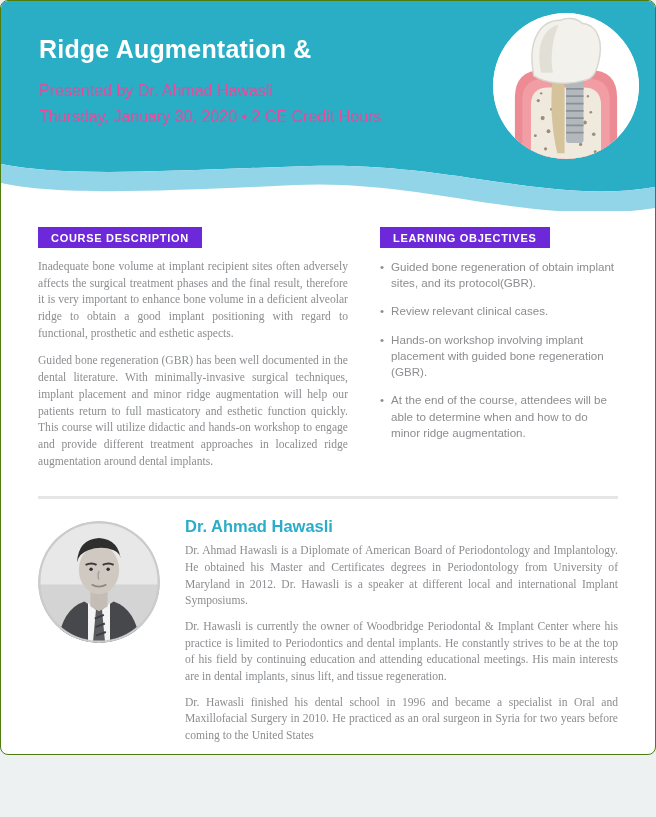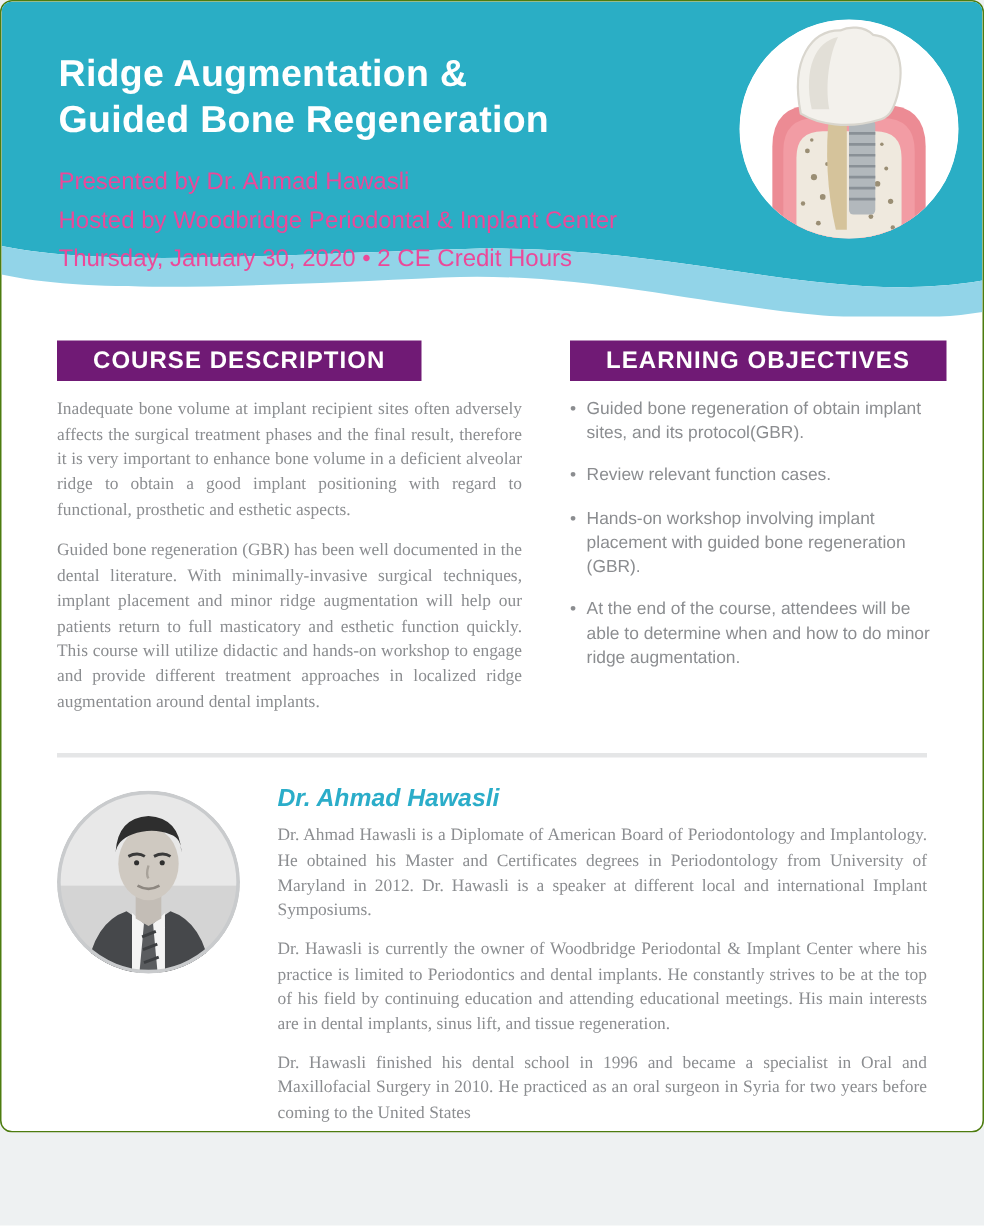--- a/index.html
+++ b/index.html
@@ -17,59 +17,57 @@
   .hero-title { color:#ffffff; font-size:25px; font-weight:bold; line-height:1.24; letter-spacing:.2px; }
   .hero-sub { margin-top:13px; color:#ec4899; font-size:16px; line-height:1.6; font-weight:400; }
   .tooth-circle {
     position:absolute; left:492px; top:12px; width:146px; height:146px;
     border-radius:50%; background:#ffffff; overflow:hidden; z-index:2;
   }
   .tooth-circle svg { width:100%; height:100%; display:block; }
 
   
   .tag {
-    display:inline-block; background:#701a75; color:#ffffff;
-    font-size:16px; font-weight:bold; letter-spacing:.7px;
-    padding:5px 24px 4px; margin-bottom:11px; white-space:nowrap;
+    display:inline-block; background:#6d28d9; color:#ffffff;
+    font-size:11px; font-weight:bold; letter-spacing:.7px;
+    padding:5px 13px 4px; margin-bottom:11px; white-space:nowrap;
   }
 
   
   .cols { display:grid; grid-template-columns:310px 1fr; gap:32px; padding:16px 37px 0; }
   .body-text { font-size:11.6px; color:#8b8d90; line-height:1.44; text-align:justify; margin-bottom:11px;font-family:Liberation Serif, serif; }
   .obj-list { list-style:none; }
   .obj-item { display:flex; gap:7px; font-size:11.6px; color:#8b8d90; line-height:1.4; margin-bottom:12px; }
   .obj-item .bullet { flex:0 0 auto; }
 
   .divider { height:3px; background:#e5e6e7; margin:15px 37px 0; }
 
   
   .speaker { display:flex; gap:25px; padding:18px 37px 0; }
   .avatar { flex:0 0 auto; width:122px; height:122px; border-radius:50%; overflow:hidden; margin-top:4px; }
   .avatar svg { width:100%; height:100%; display:block; }
-  .speaker-name { color:#2badc9; font-size:16.5px; font-weight:bold; margin-bottom:7px;font-style:italic; }
+  .speaker-name { color:#2badc9; font-size:16.5px; font-weight:bold; margin-bottom:7px; }
   .speaker-bio .body-text { margin-bottom:9px; }
 </style>
 </head>
 <body>
 
 <div class="page">
 
   <div class="hero">
     <svg class="hero-waves" viewBox="0 0 656 210" preserveAspectRatio="none" aria-hidden="true">
       <path d="M0,0 H656 V186 C550,204 455,161 310,165 C175,169 70,177 0,163 Z" fill="#2aaec5"></path>
       <path d="M0,163 C70,177 175,169 310,165 C455,161 550,204 656,186 L656,207 C535,226 425,178 295,184 C165,190 58,195 0,182 Z" fill="#92d4e8"></path>
     </svg>
     <div class="hero-text">
       <div class="hero-title">
         <div>Ridge Augmentation &amp;</div>
-        <div>Guided Bone Regeneration</div>
       </div>
       <div class="hero-sub">
         <div>Presented by Dr. Ahmad Hawasli</div>
-        <div>Hosted by Woodbridge Periodontal &amp; Implant Center</div>
         <div>Thursday, January 30, 2020 • 2 CE Credit Hours</div>
       </div>
     </div>
     <div class="tooth-circle">
       <svg viewBox="0 0 100 100" aria-hidden="true">
         <circle cx="50" cy="50" r="50" fill="#ffffff"></circle>
 
         <path d="M15,100 L15,58 Q15,39 34,39 L66,39 Q85,39 85,58 L85,100 Z" fill="#ec8b94"></path>
         <path d="M20,100 L20,60 Q20,45 35,45 L65,45 Q80,45 80,60 L80,100 Z" fill="#f29ca4"></path>
 
@@ -123,21 +121,21 @@
     </div>
     <div class="col-right">
       <span class="tag">LEARNING OBJECTIVES</span>
       <ul class="obj-list">
         <li class="obj-item">
           <span class="bullet">•</span>
           <span>Guided bone regeneration of obtain implant sites, and its protocol(GBR).</span>
         </li>
         <li class="obj-item">
           <span class="bullet">•</span>
-          <span>Review relevant function cases.</span>
+          <span>Review relevant clinical cases.</span>
         </li>
         <li class="obj-item">
           <span class="bullet">•</span>
           <span>Hands-on workshop involving implant placement with guided bone regeneration (GBR).</span>
         </li>
         <li class="obj-item">
           <span class="bullet">•</span>
           <span>At the end of the course, attendees will be able to determine when and how to do minor ridge augmentation.</span>
         </li>
       </ul>

